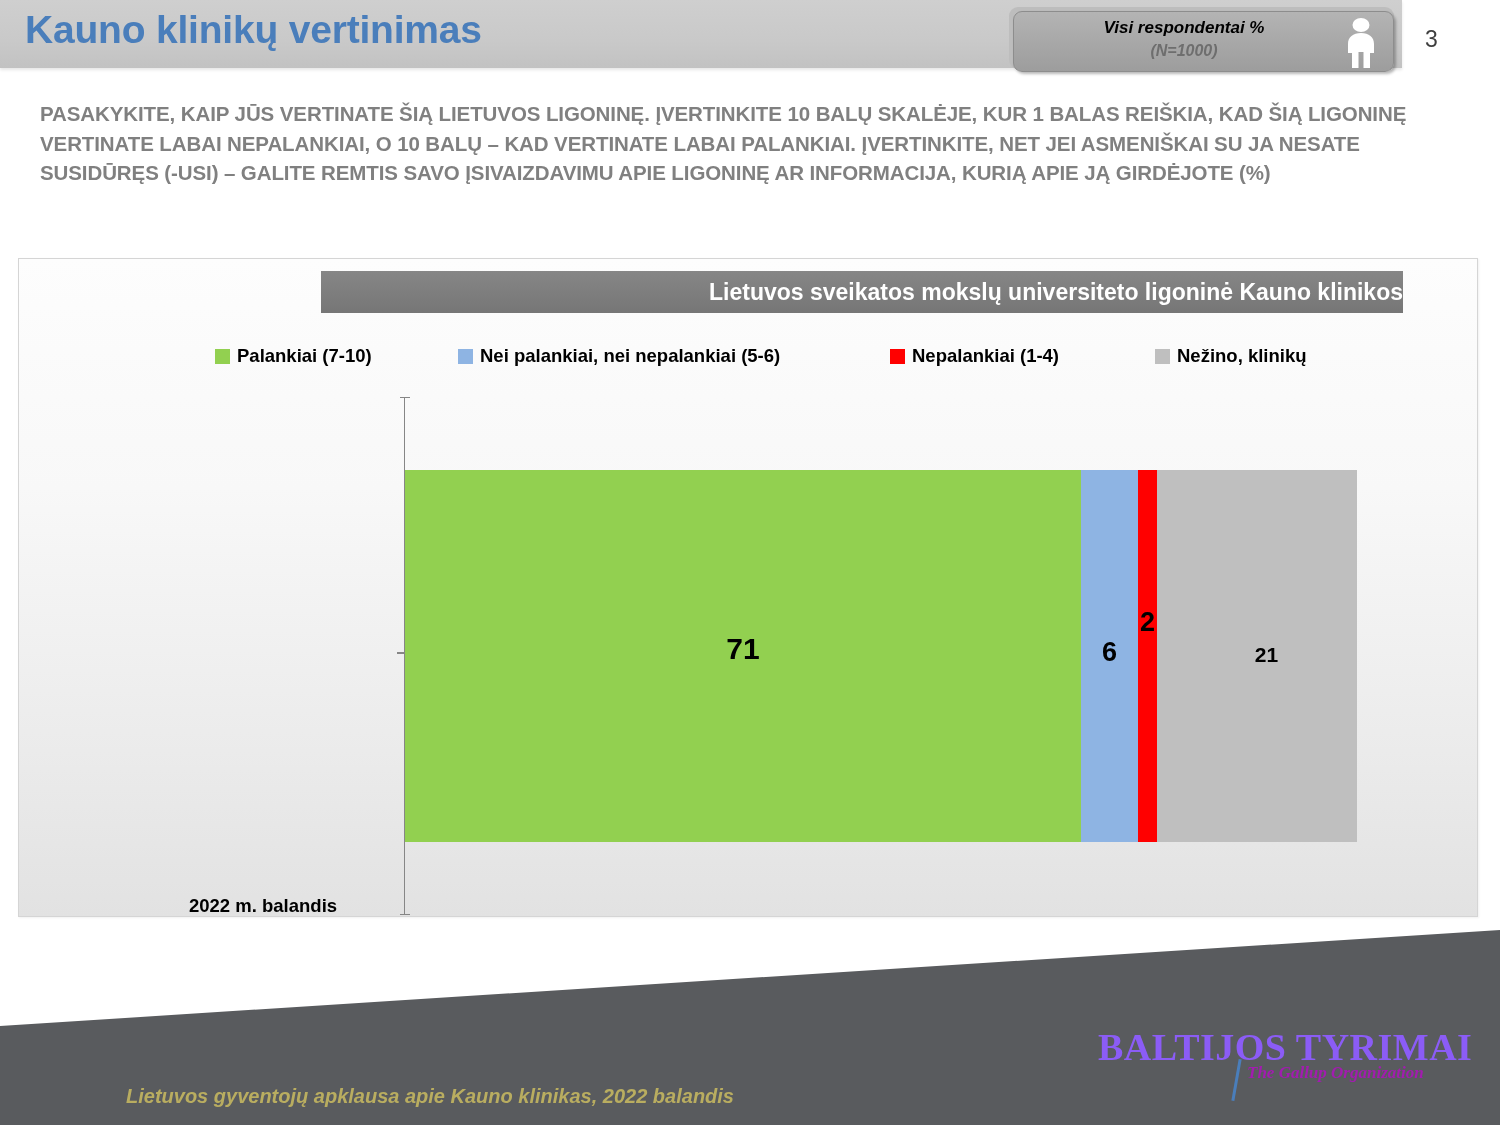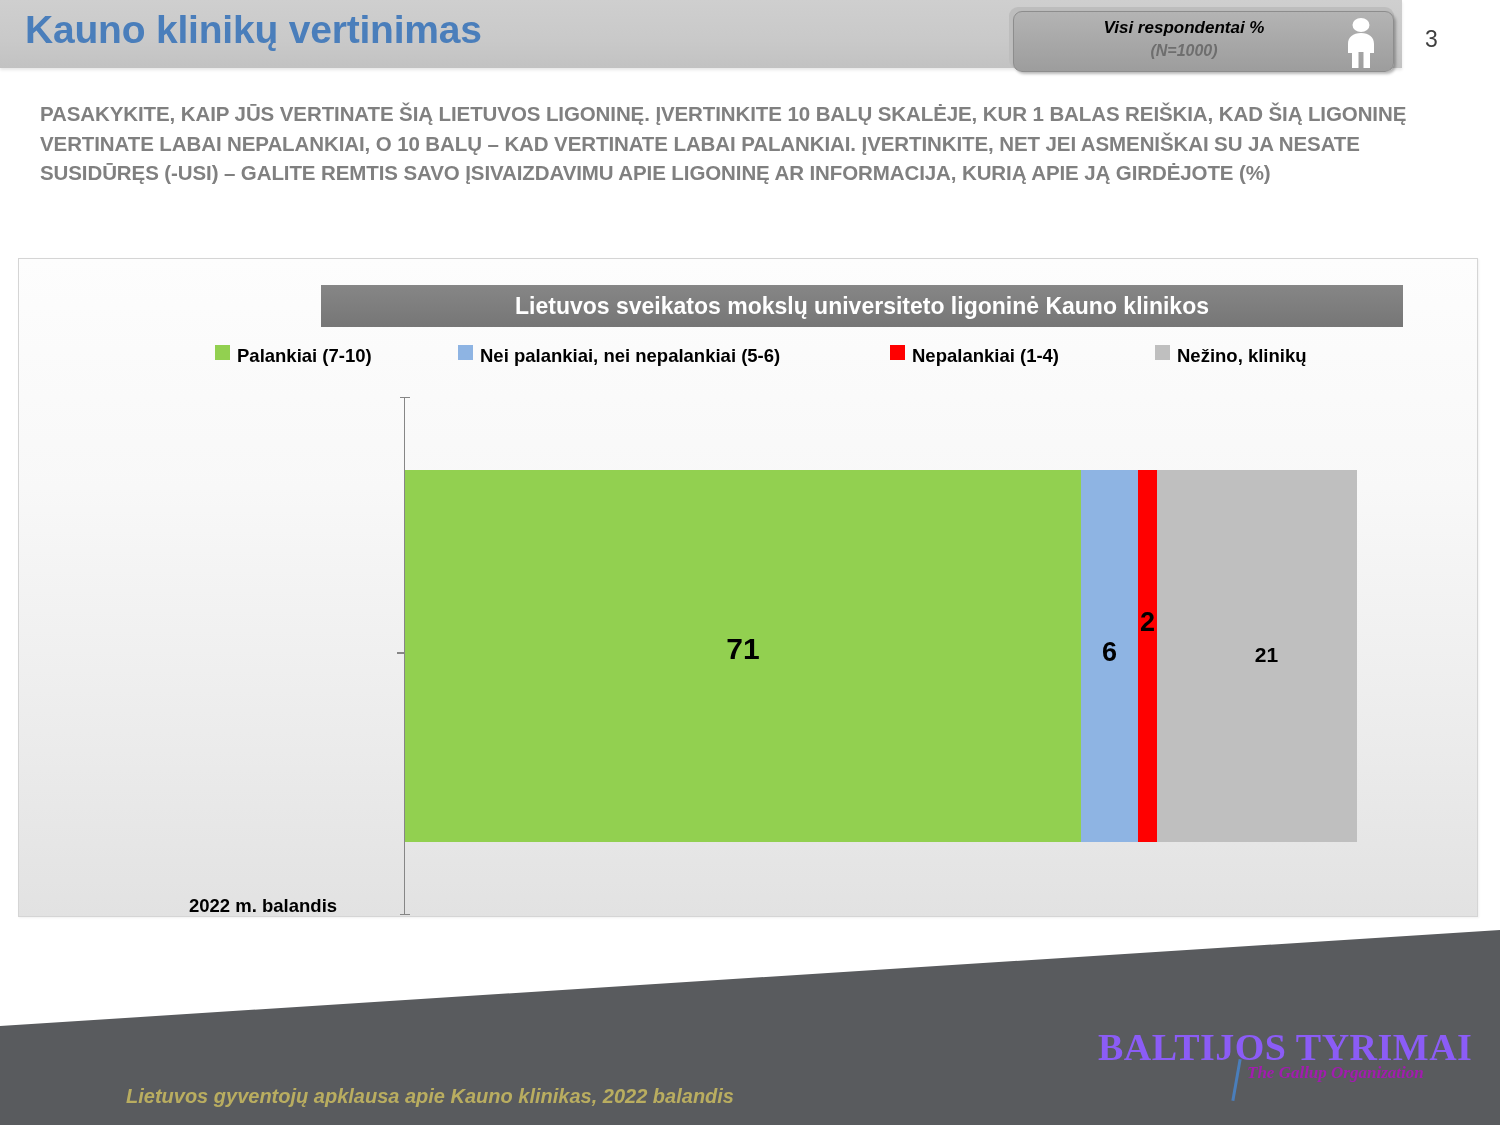--- a/index.html
+++ b/index.html
@@ -122,46 +122,47 @@
     width: 1460px;
     height: 659px;
     background: linear-gradient(180deg, #fdfdfd 0%, #f8f8f8 35%, #ebebeb 75%, #e2e2e2 100%);
     border: 1px solid #d5d5d5;
     box-shadow: 1px 1px 2px rgba(0,0,0,0.06);
   }
 
   .chart-title-bar {
     position: absolute;
     left: 302px;
-    top: 26px;
+    top: 12px;
     width: 1082px;
     height: 42px;
     background: linear-gradient(180deg, #868686 0%, #7e7e7e 50%, #767676 100%);
     display: flex;
     align-items: center;
-    justify-content: center;
+    justify-content: flex-end;
   }
   .chart-title-text {
     font-size: 23px;
     font-weight: bold;
     color: #ffffff;
     white-space: nowrap;
   }
 
   
   .legend {
     position: absolute;
     left: 196px;
     top: 86px;
     width: 1200px;
     height: 26px;
   }
   .legend-item {
     position: absolute;
     display: flex;
+    align-items: center;
     white-space: nowrap;
   }
   .legend-swatch {
     width: 15px;
     height: 15px;
     margin-right: 7px;
     flex: 0 0 auto;
   }
   .legend-label {
     font-size: 18.5px;

